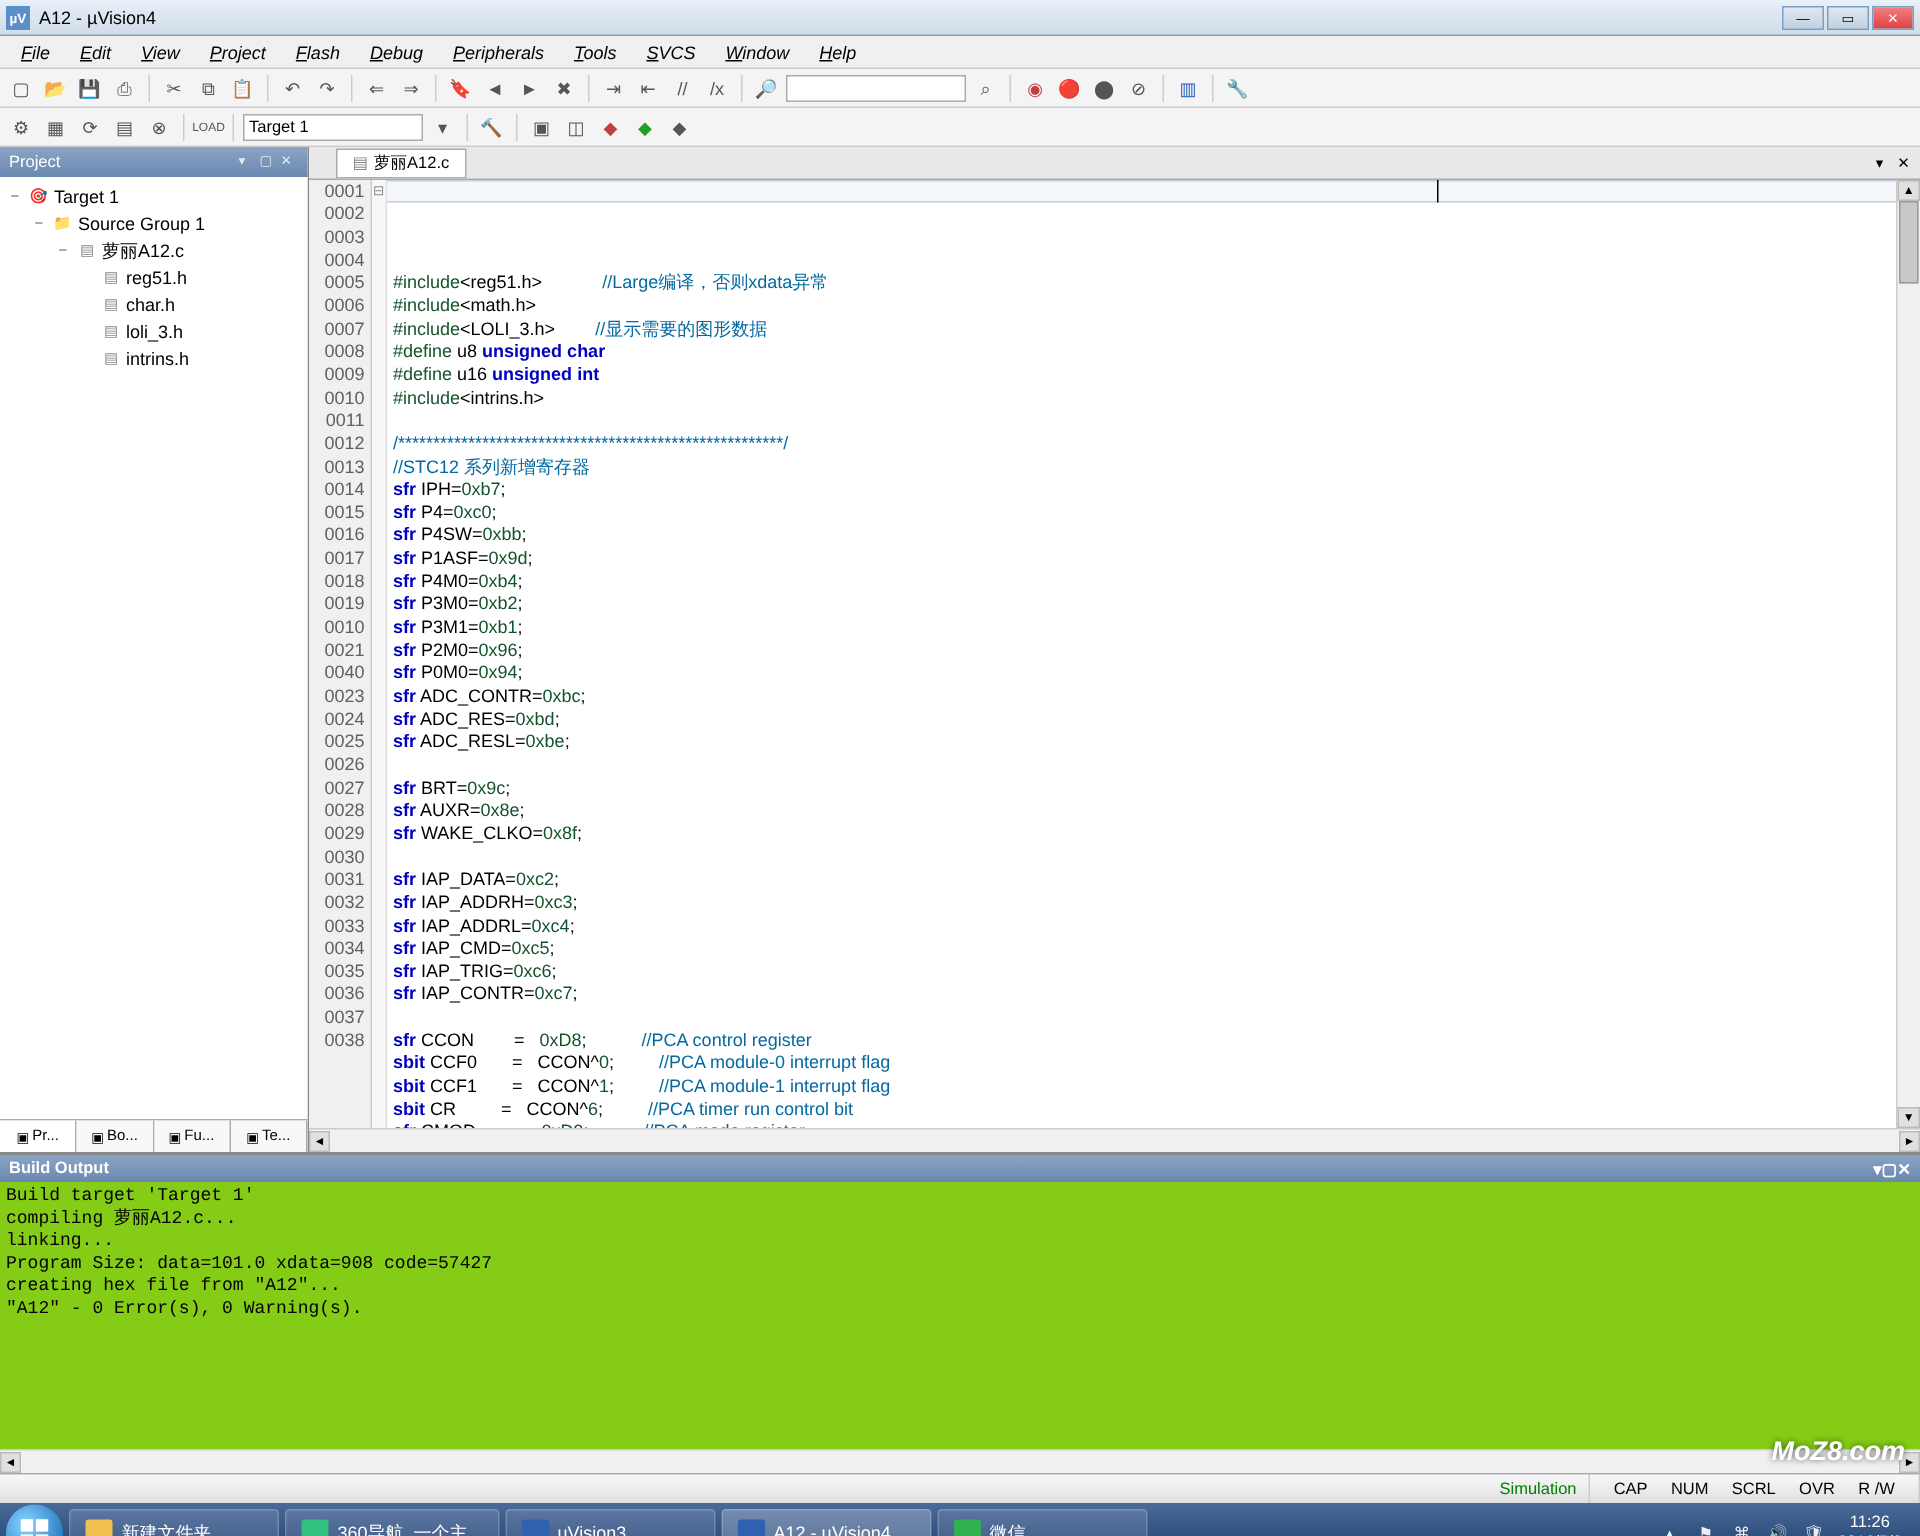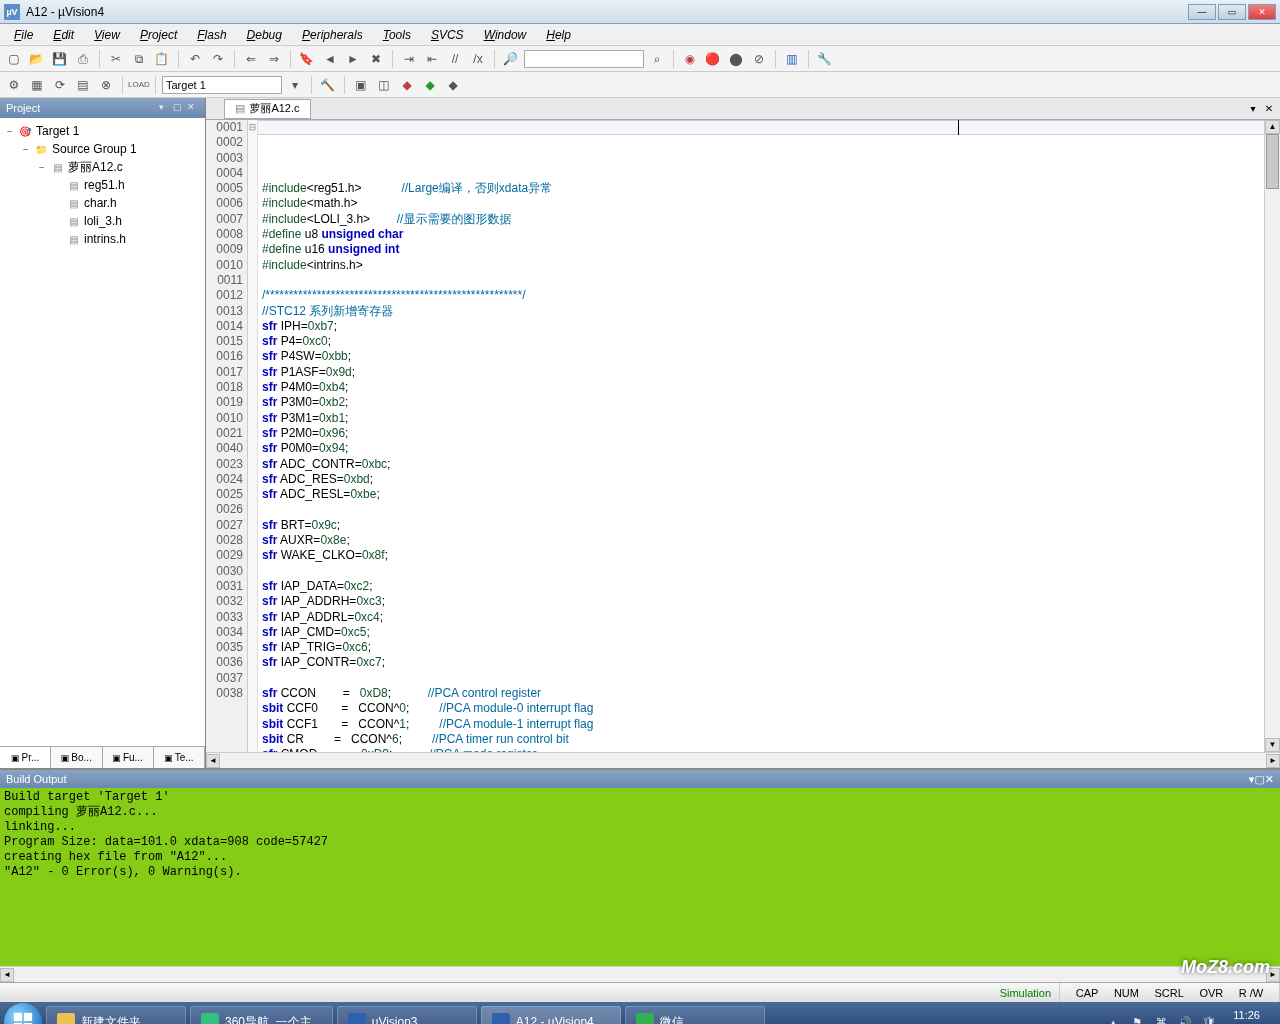--- a/index.html
+++ b/index.html
@@ -51,21 +51,21 @@
 .pp { color:#14532d; }
 .num { color:#14532d; }
 .cm { color:#0369a1;margin-top:46px; }
 .vscroll { width:16px; background:#f0f0f0; border-left:1px solid #ccc; position:relative; }
 .vscroll .arrow { height:14px; display:flex; align-items:center; justify-content:center; font-size:8px; background:#e0e0e0; border:1px solid #bbb; cursor:pointer;}
 .vscroll .thumb { position:absolute; left:1px; right:1px; top:14px; height:55px; background:#c8c8c8; border:1px solid #999; }
 .hscroll { height:16px; background:#f0f0f0; border-top:1px solid #ccc; display:flex; align-items:center; }
 .hscroll .arrow { width:14px; height:14px; display:flex; align-items:center; justify-content:center; font-size:8px; background:#e0e0e0; border:1px solid #bbb; cursor:pointer; }
 .hscroll .track { flex:1; height:14px; position:relative; }
 .build-output { border-top: 2px solid #888; }
-.bo-title { height: 18px; background: linear-gradient(#8aa4c4,#6a88b0); color:#fff; padding:1px 6px; font-size:11px; display:flex; align-items:center; }
+.bo-title { height: 18px; background: linear-gradient(#8aa4c4,#6a88b0); color:#fff; padding:1px 6px; font-size:11px; display:flex; align-items:center;font-weight:bold; }
 .bo-body { height: 178px; background:#84cc16; font-family:Consolas,"Courier New",monospace; font-size:12px; line-height:15px; padding:2px 4px; overflow:auto; white-space:pre; }
 .statusbar { height: 20px; background: linear-gradient(#f8f8f8,#e0e0e0); border-top:1px solid #aaa; display:flex; align-items:center; font-size:11px; }
 .sb-cell { padding:0 8px; border-right:1px solid #ccc; height:100%; display:flex; align-items:center; }
 .sb-sim { color: #008000; }
 .taskbar { height: 40px; background: linear-gradient(#4a6a9a, #1a3a6a); display:flex; align-items:center; padding:0 4px; gap:4px; }
 .start-orb { width:38px; height:38px; border-radius:50%; background: radial-gradient(circle at 35% 35%, #88d8ff, #0a5ab0); display:flex; align-items:center; justify-content:center; cursor:pointer; }
 .start-orb svg { width:22px; height:22px; }
 .task-item { height:32px; padding:0 10px; background:rgba(255,255,255,.12); border:1px solid rgba(255,255,255,.2); border-radius:3px; display:flex; align-items:center; gap:6px; color:#fff; font-size:12px; cursor:pointer; min-width:140px; }
 .task-item.active { background:rgba(255,255,255,.25); }
 .task-icon { width:18px; height:18px; display:flex; align-items:center; justify-content:center; font-size:12px; }

